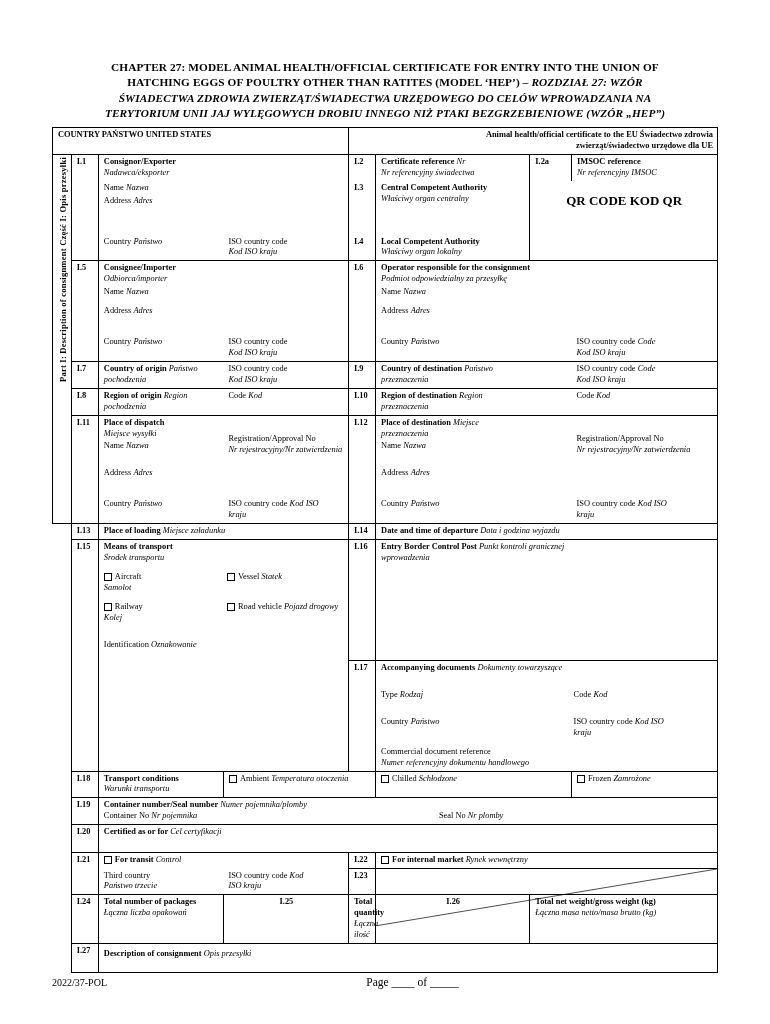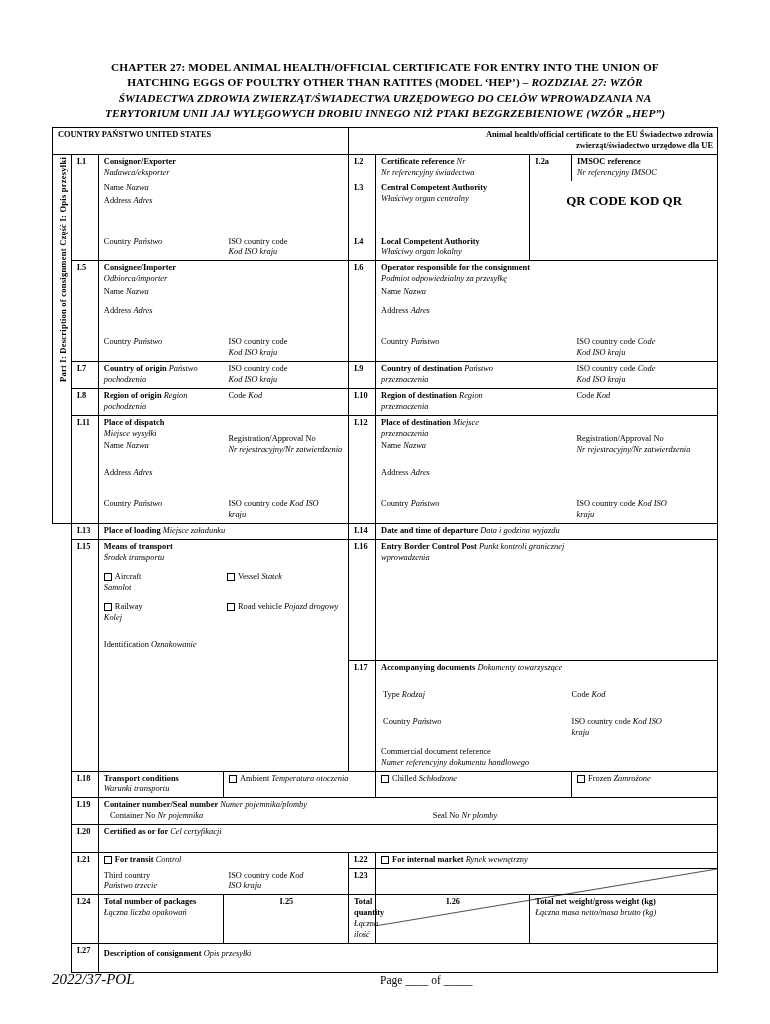--- a/index.html
+++ b/index.html
@@ -101,42 +101,42 @@
   }
   .footer {
     position: absolute;
     left: 52px;
     right: 52px;
     bottom: 36px;
     font-size: 11px;
     display: flex;
     align-items: baseline;
   }
-  .footer .pol { flex: 0 0 auto; font-size: 15px; font-style: italic; }
+  .footer .pol { flex: 0 0 auto; font-size: 10px; }
   .footer .pg {
     flex: 1 1 auto;
     text-align: center;
     font-size: 11.5px;
   }
   .slash-box {
     position: relative;
   }
   .slash-box .diag {
     position: absolute;
     left: 0; top: 0; right: 0; bottom: 0;
     pointer-events: none;
   }
   .qr {
     font-weight: bold;
     text-align: center;
     padding-top: 10px;
     font-size: 13px;
   }
   .subrow { margin-top: 2px; }
-  .flexline { display: flex; justify-content: center; gap: 6px; }
+  .flexline { display: flex; justify-content: space-between; gap: 6px; }
   .flexline > div { }
   .w50 { width: 49%; }
 </style>
 </head>
 <body>
 
 <div class="page">
 
   <div class="title">
     <span>CHAPTER 27: MODEL ANIMAL HEALTH/OFFICIAL CERTIFICATE FOR ENTRY INTO THE UNION OF</span><br>

